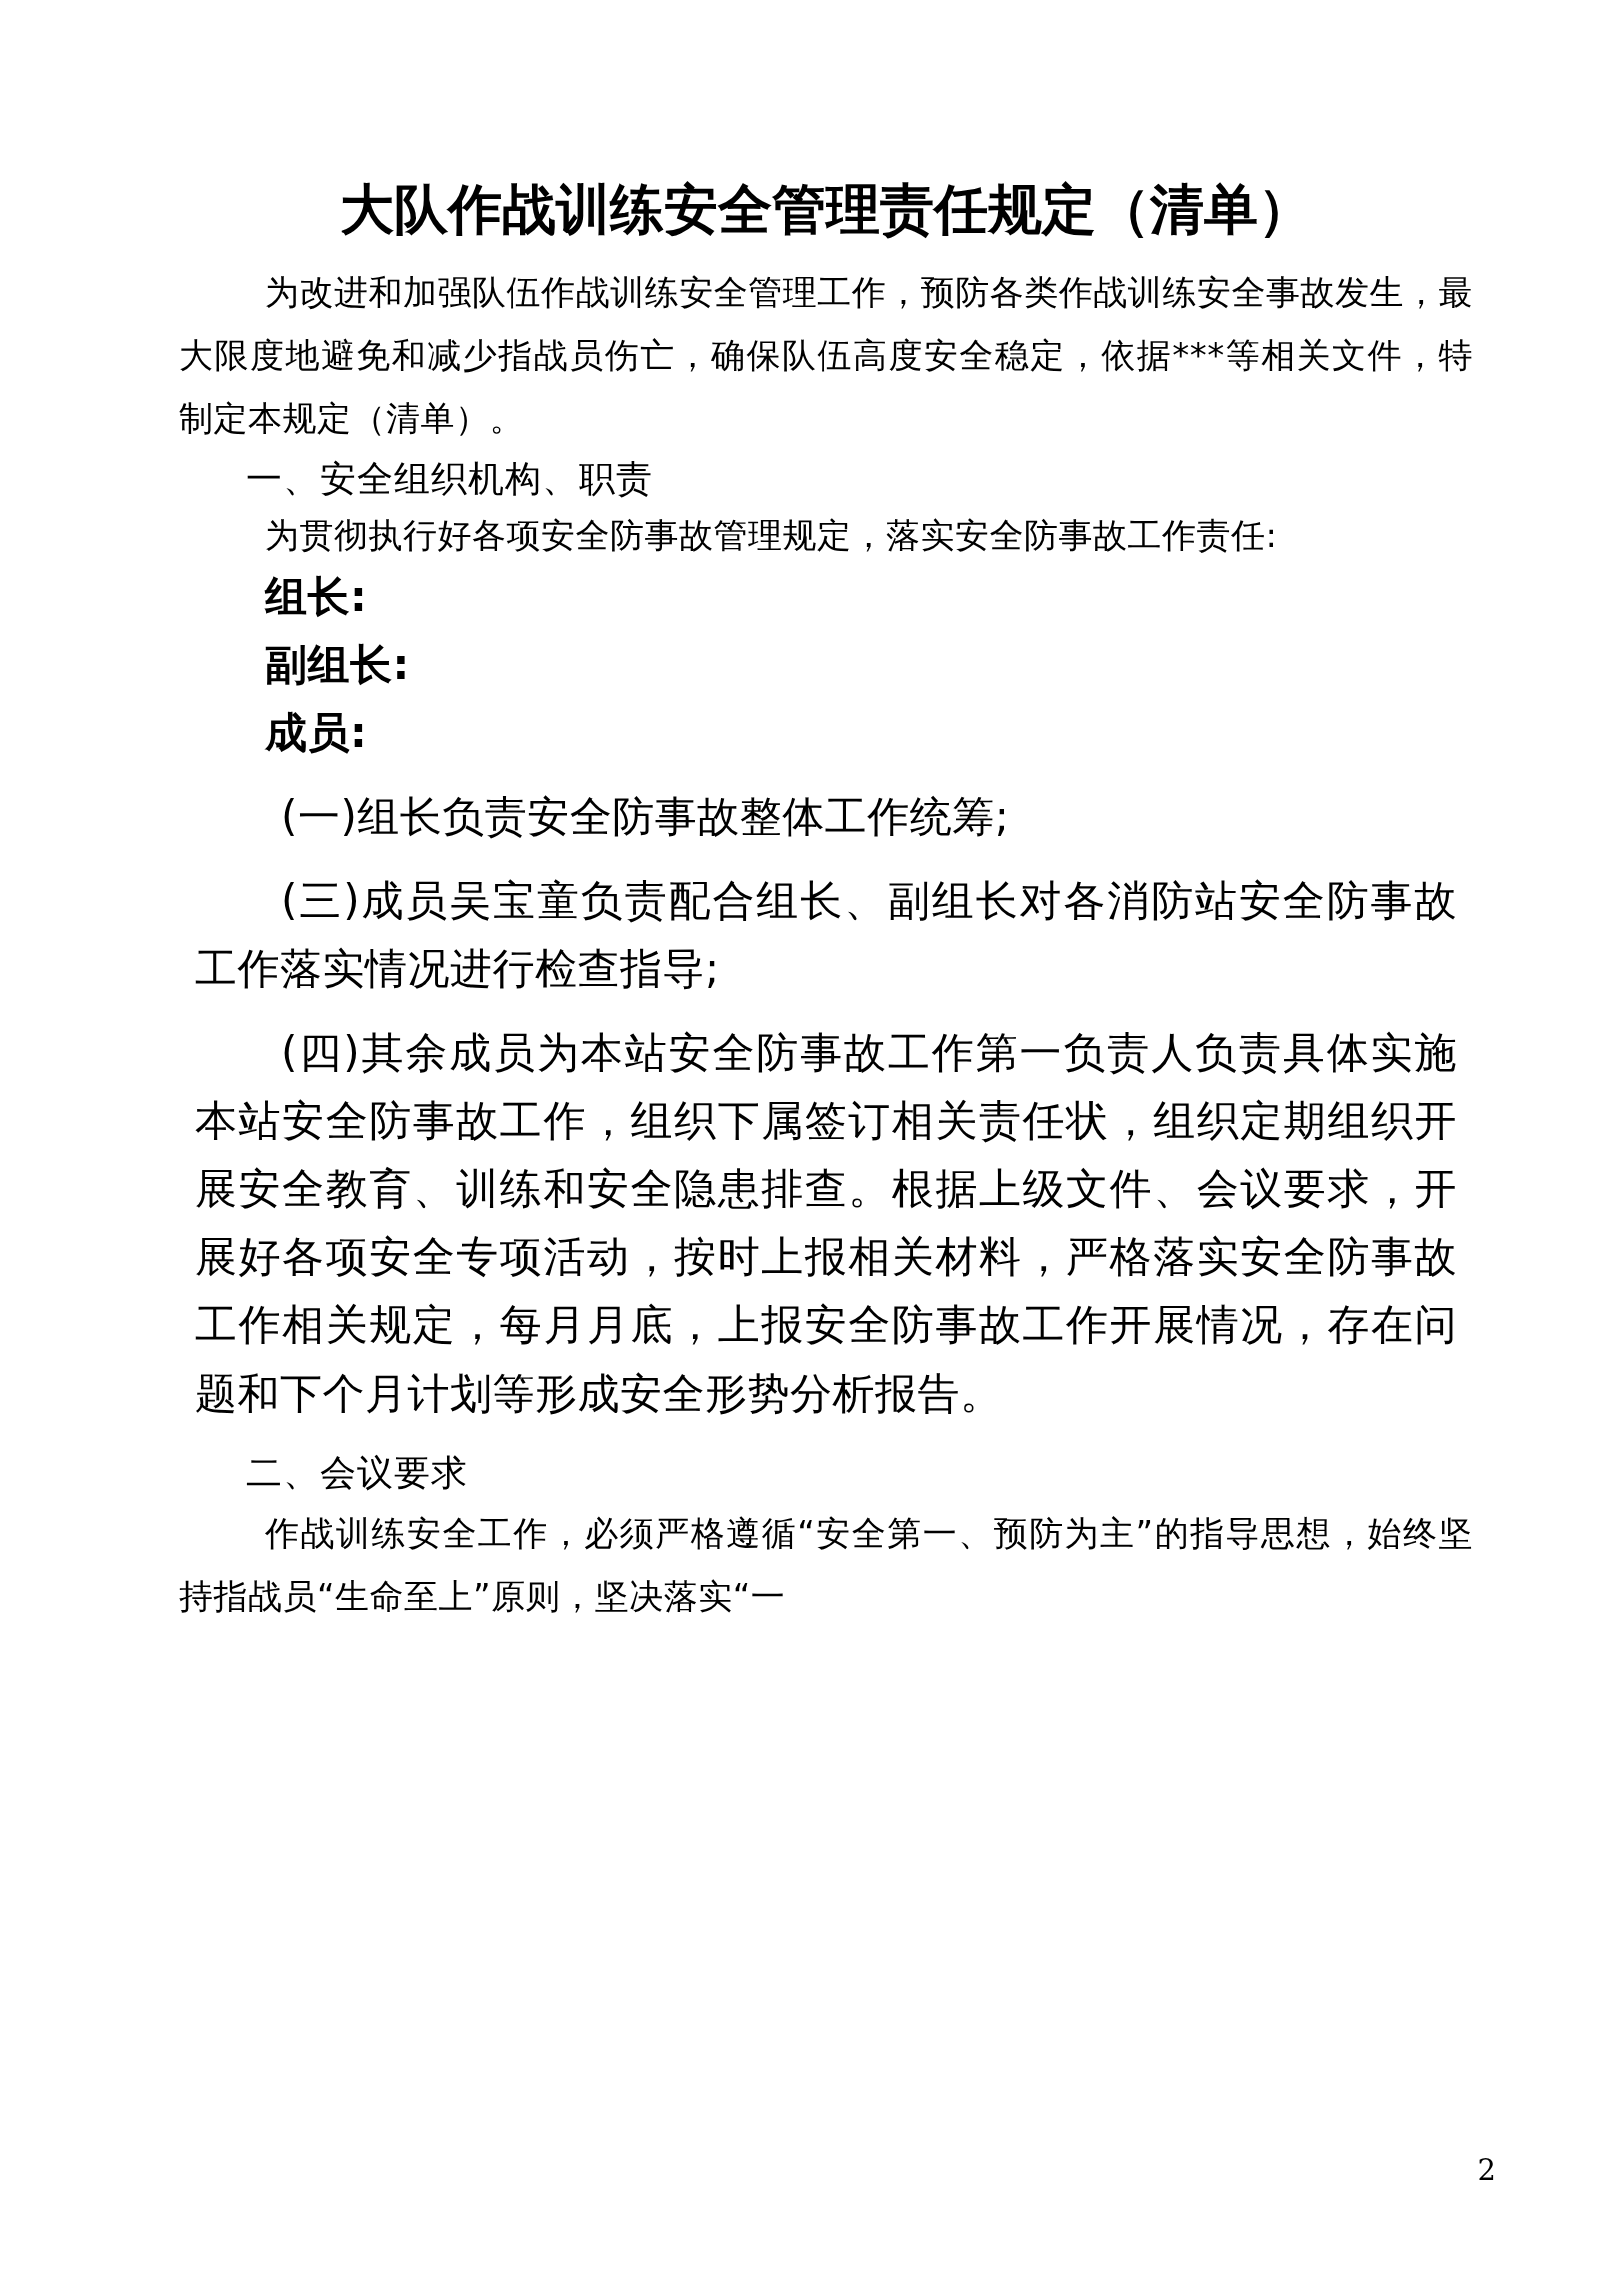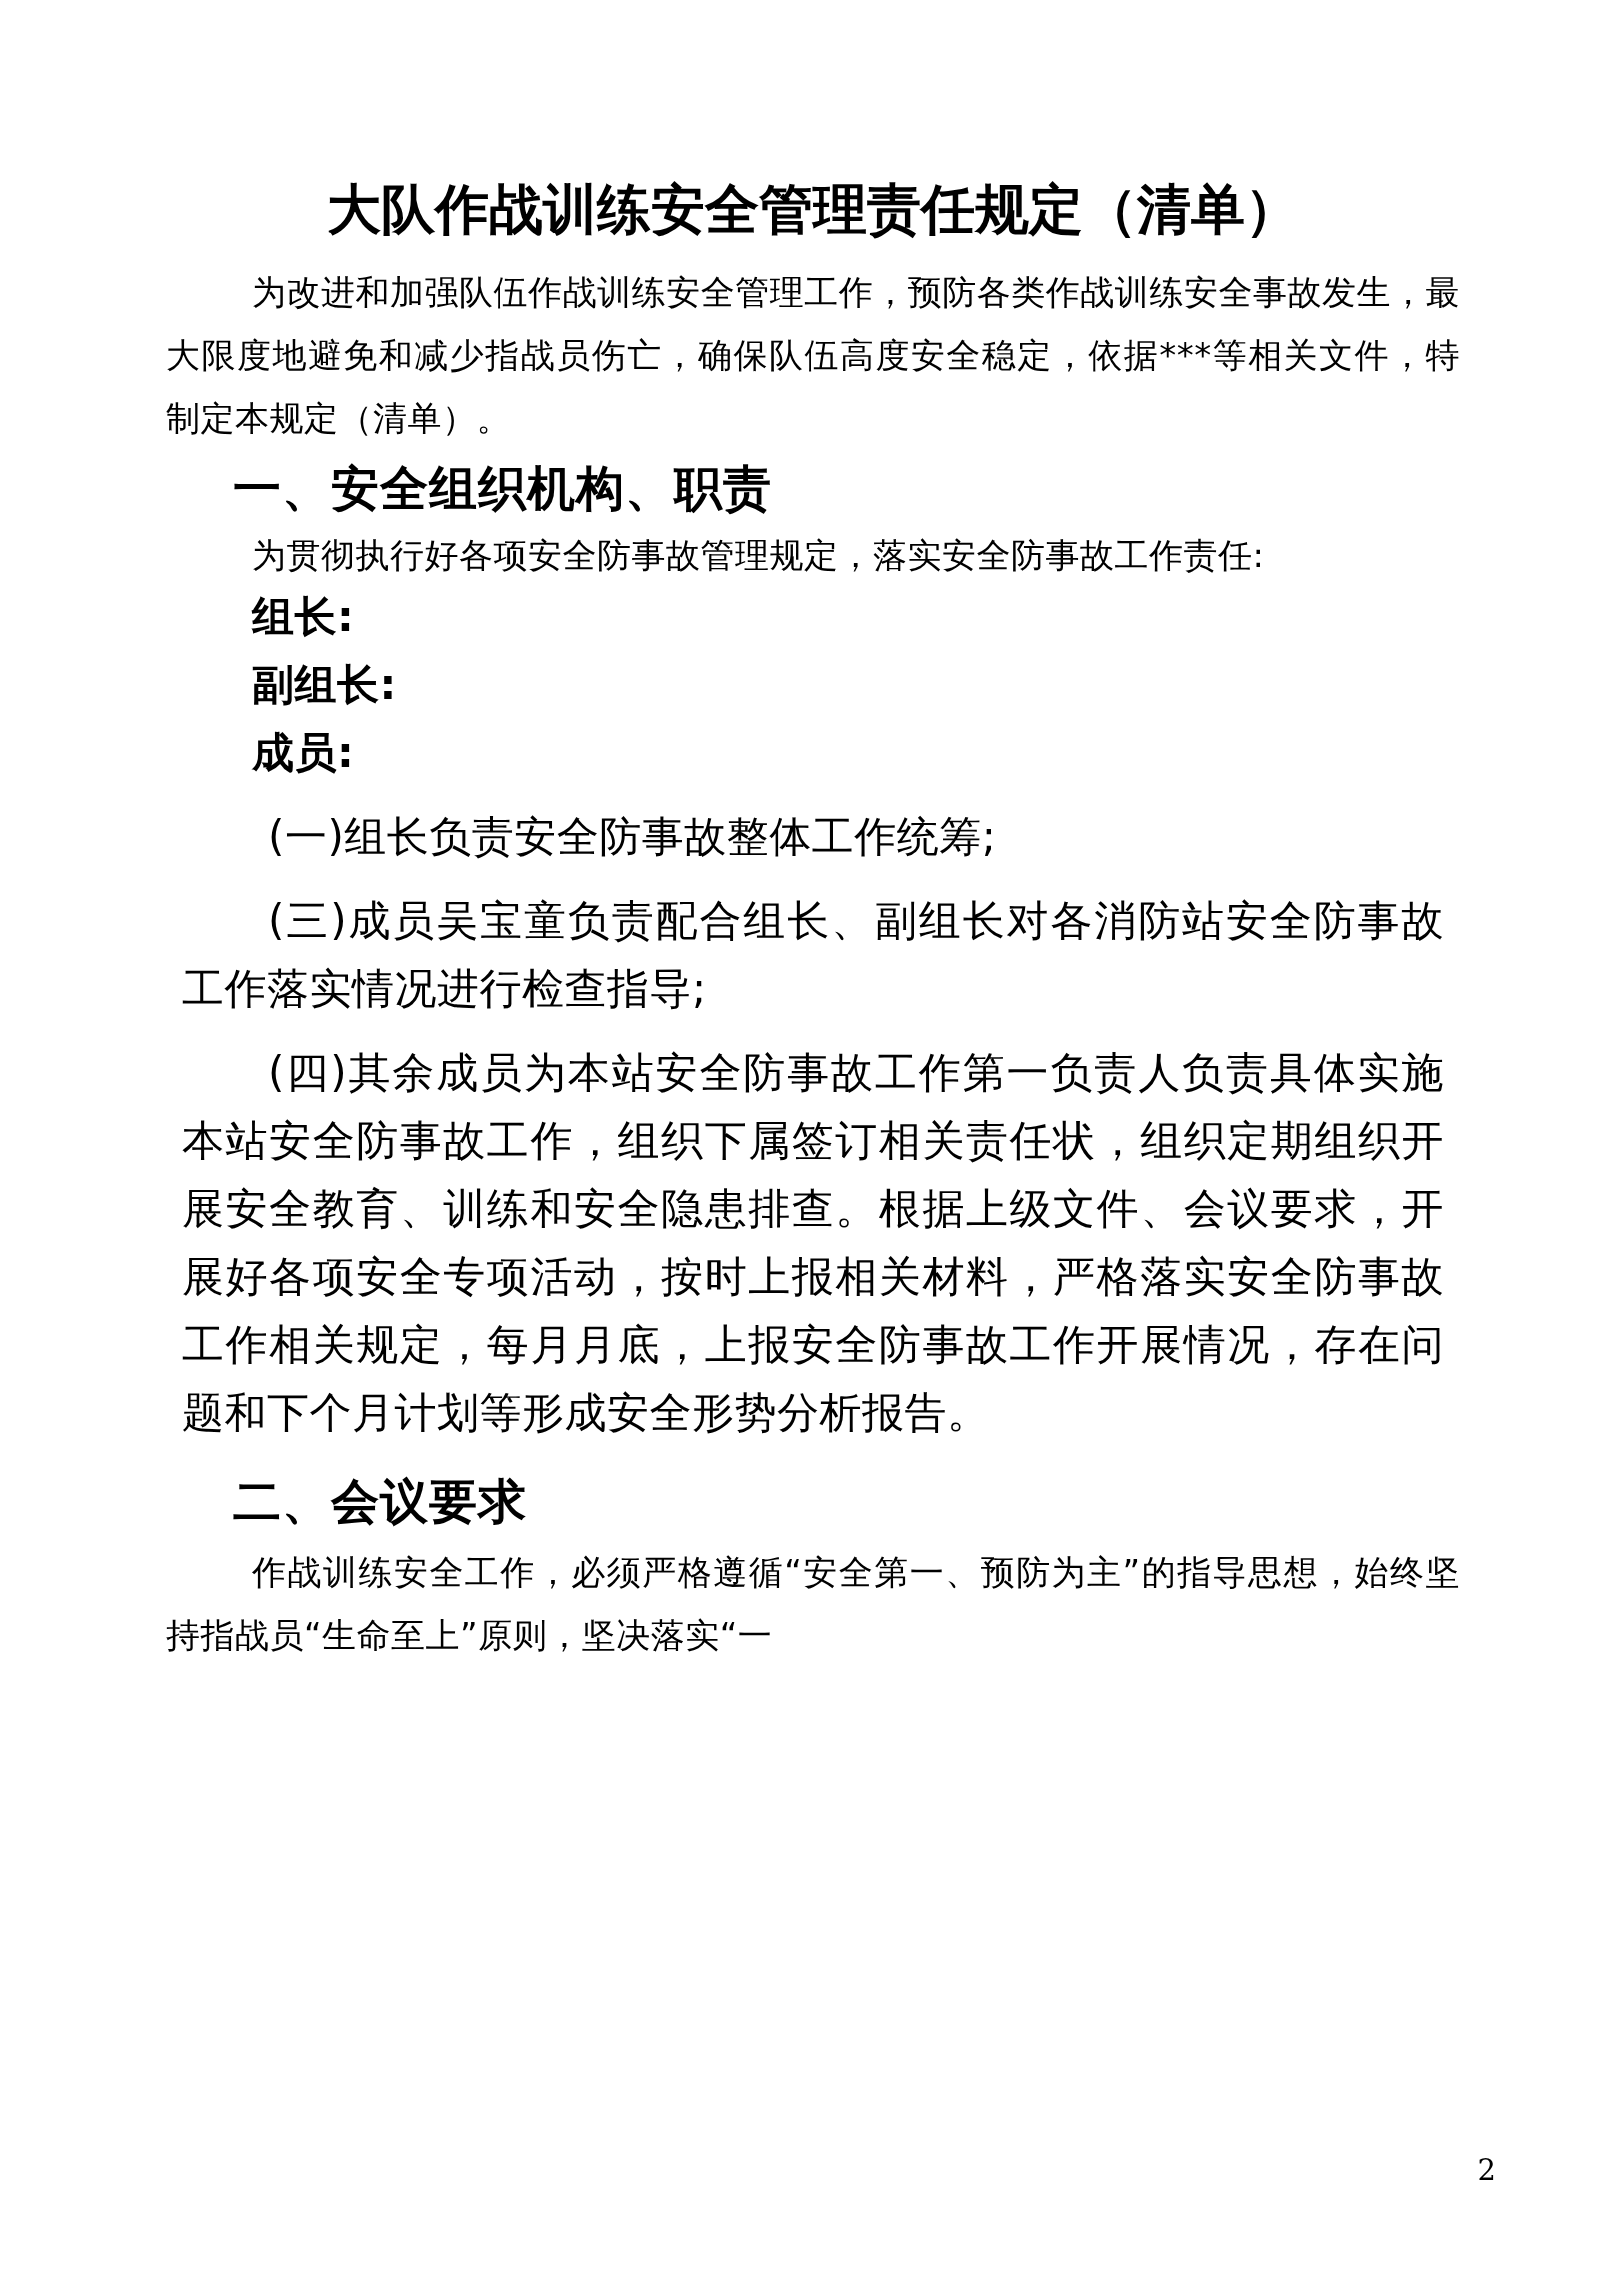--- a/index.html
+++ b/index.html
@@ -12,21 +12,21 @@
     width: 1621px;
     height: 2293px;
     background: #ffffff;
     box-sizing: border-box;
     overflow: hidden;
     font-family: "DejaVu Sans", "Liberation Sans", sans-serif;
     color: #000000;
   }
   .content {
     position: absolute;
-    left: 166px;
+    left: 179px;
     top: 176px;
     width: 1294px;
   }
   .doc-title {
     font-size: 54px;
     font-weight: bold;
     line-height: 1.25;
     text-align: center;
     letter-spacing: 0px;
     margin: 0 0 17.6px 0;
@@ -41,22 +41,22 @@
     margin: 0;
     letter-spacing: 0.5px;
   }
   .para.indent {
     text-indent: 86px;
   }
   .para.loose {
     line-height: 1.85;
   }
   .heading {
-    font-size: 48px;
-    font-weight: bold;
+    font-size: 36px;
+    font-weight: normal;
     line-height: 1.62;
     margin: 0;
     text-indent: 67px;
     letter-spacing: 1px;
   }
   .sub-line {
     font-size: 42px;
     line-height: 1.62;
     margin: 0;
     text-indent: 86px;

